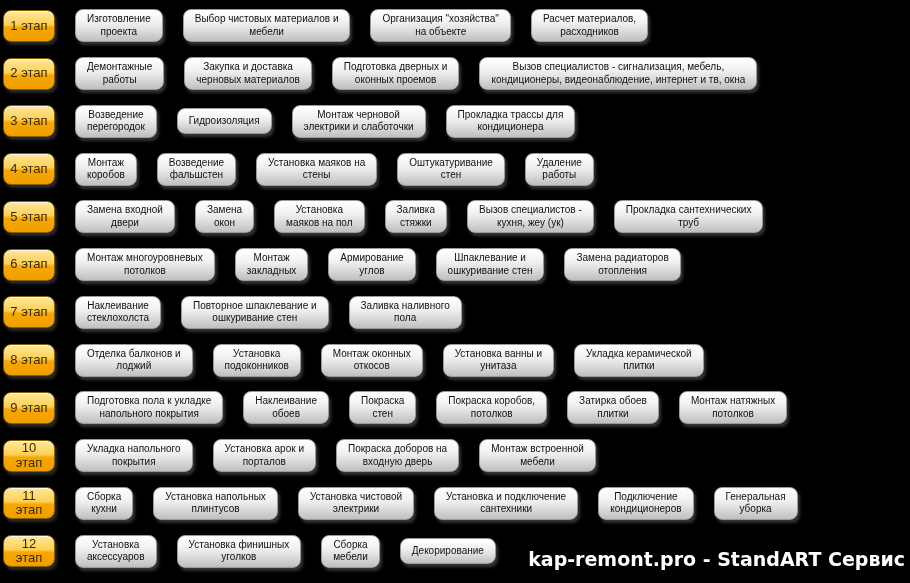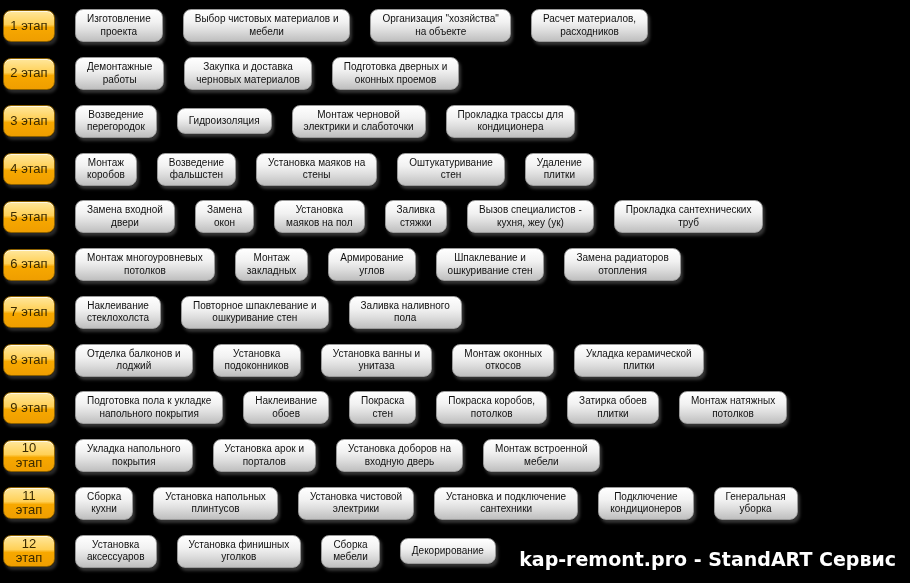--- a/index.html
+++ b/index.html
@@ -55,21 +55,21 @@
     color: #101010;
     white-space: pre-line;
     background: linear-gradient(180deg, #ffffff 0%, #f1f1f1 40%, #dedede 65%, #bfbfbf 100%);
     border: 1px solid #9a9a9a;
     border-radius: 8px;
     box-shadow: 2px 3px 3px rgba(130,130,130,0.4), inset 0 1px 0 rgba(255,255,255,0.9);
     cursor: pointer;
   }
   .footer-brand {
     position: absolute;
-    right: 14px;
+    right: 5px;
     bottom: 7px;
     color: #ffffff;
     font-family: "DejaVu Sans", sans-serif;
     font-weight: bold;
     font-size: 19px;
   }
 </style>
 </head>
 <body>
 
@@ -87,20 +87,22 @@
 расходников</div>
     </div>
     <div class="row">
       <div class="badge">2 этап</div>
       <div class="btn">Демонтажные
 работы</div>
       <div class="btn">Закупка и доставка
 черновых материалов</div>
       <div class="btn">Подготовка дверных и
 оконных проемов</div>
+      <div class="btn">Вызов специалистов - сигнализация, мебель,
+кондиционеры, видеонаблюдение, интернет и тв, окна</div>
     </div>
     <div class="row">
       <div class="badge">3 этап</div>
       <div class="btn">Возведение
 перегородок</div>
       <div class="btn">Гидроизоляция</div>
       <div class="btn">Монтаж черновой
 электрики и слаботочки</div>
       <div class="btn">Прокладка трассы для
 кондиционера</div>
@@ -109,21 +111,21 @@
       <div class="badge">4 этап</div>
       <div class="btn">Монтаж
 коробов</div>
       <div class="btn">Возведение
 фальшстен</div>
       <div class="btn">Установка маяков на
 стены</div>
       <div class="btn">Оштукатуривание
 стен</div>
       <div class="btn">Удаление
-плитки</div>
+работы</div>
     </div>
     <div class="row">
       <div class="badge">5 этап</div>
       <div class="btn">Замена входной
 двери</div>
       <div class="btn">Замена
 окон</div>
       <div class="btn">Установка
 маяков на пол</div>
       <div class="btn">Заливка
@@ -154,24 +156,24 @@
 ошкуривание стен</div>
       <div class="btn">Заливка наливного
 пола</div>
     </div>
     <div class="row">
       <div class="badge">8 этап</div>
       <div class="btn">Отделка балконов и
 лоджий</div>
       <div class="btn">Установка
 подоконников</div>
+      <div class="btn">Монтаж оконных
+откосов</div>
       <div class="btn">Установка ванны и
 унитаза</div>
-      <div class="btn">Монтаж оконных
-откосов</div>
       <div class="btn">Укладка керамической
 плитки</div>
     </div>
     <div class="row">
       <div class="badge">9 этап</div>
       <div class="btn">Подготовка пола к укладке
 напольного покрытия</div>
       <div class="btn">Наклеивание
 обоев</div>
       <div class="btn">Покраска
@@ -183,21 +185,21 @@
       <div class="btn">Монтаж натяжных
 потолков</div>
     </div>
     <div class="row">
       <div class="badge">10
 этап</div>
       <div class="btn">Укладка напольного
 покрытия</div>
       <div class="btn">Установка арок и
 порталов</div>
-      <div class="btn">Установка доборов на
+      <div class="btn">Покраска доборов на
 входную дверь</div>
       <div class="btn">Монтаж встроенной
 мебели</div>
     </div>
     <div class="row">
       <div class="badge">11
 этап</div>
       <div class="btn">Сборка
 кухни</div>
       <div class="btn">Установка напольных

